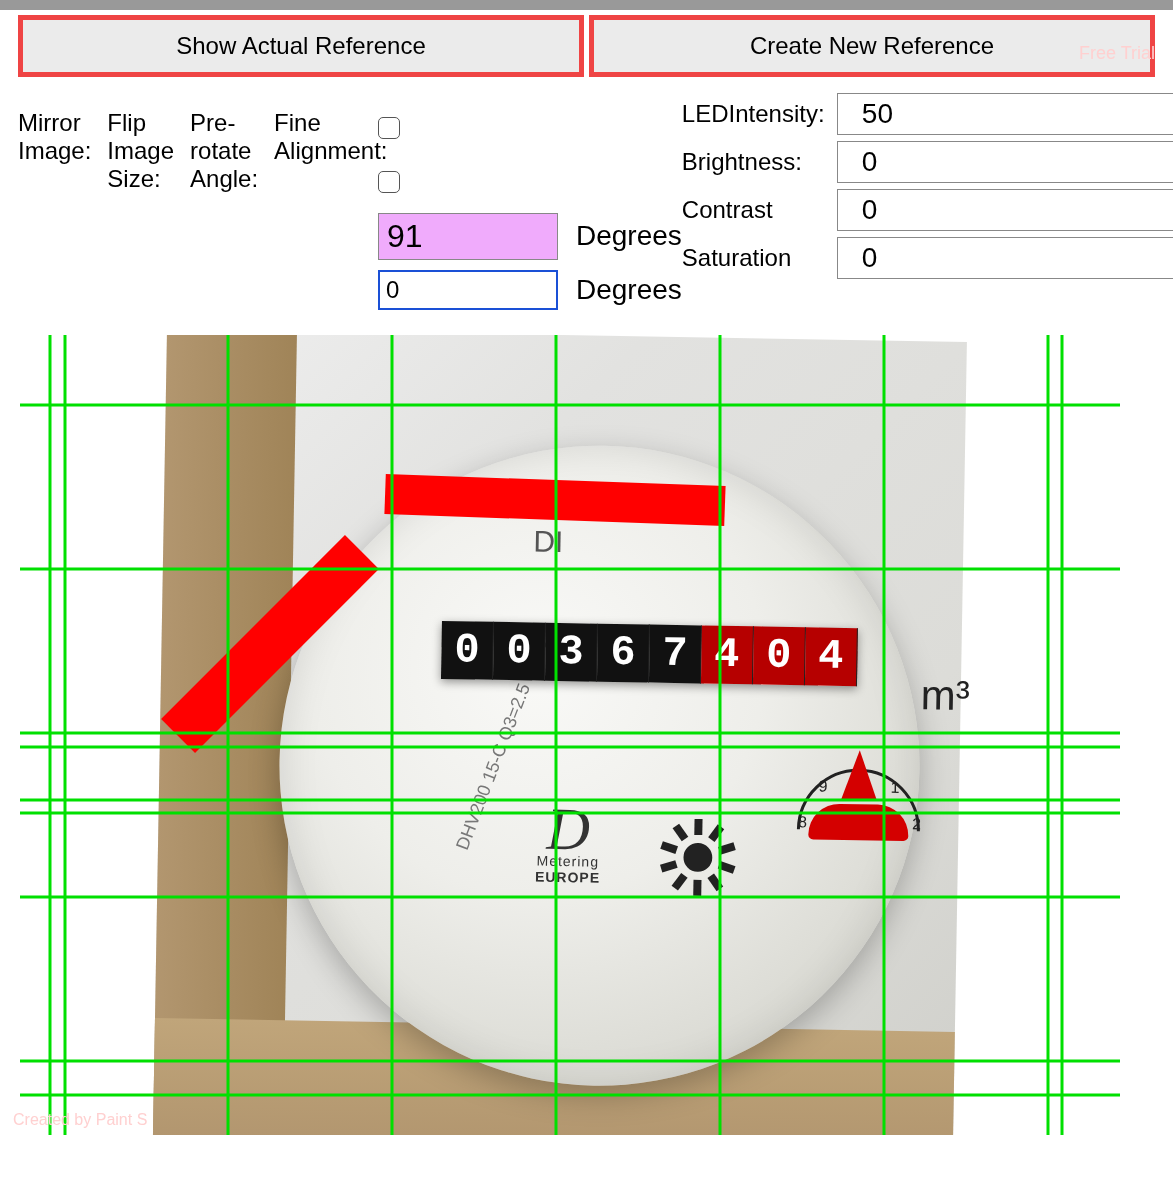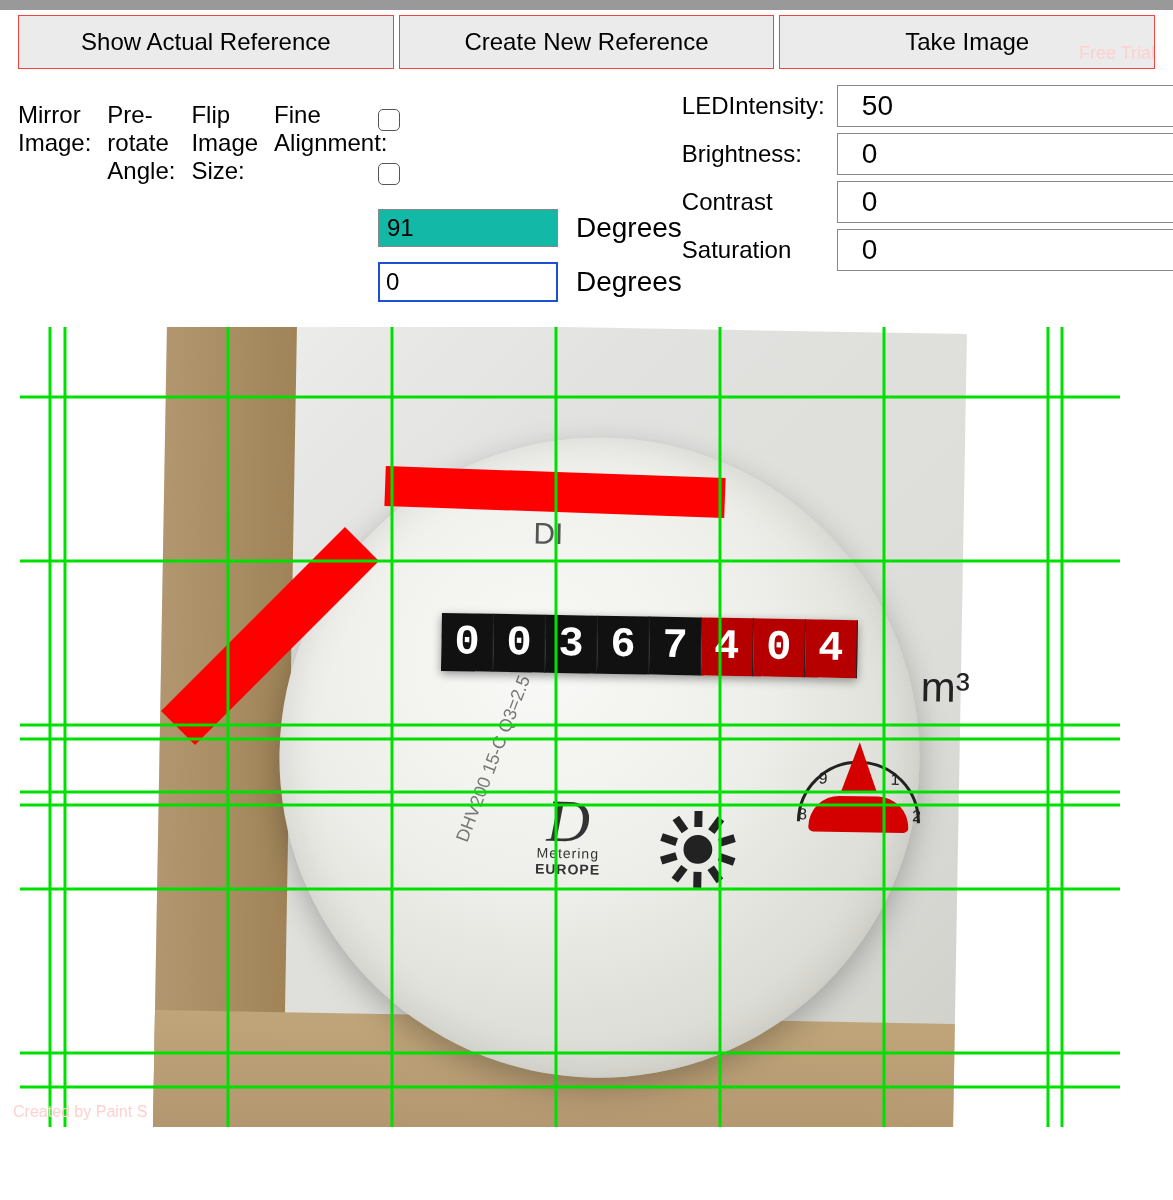--- a/index.html
+++ b/index.html
@@ -16,21 +16,21 @@
   .buttons-row {
     display: flex;
     gap: 5px;
     padding: 5px 18px 0 18px;
   }
   .btn {
     flex: 1;
     font-size: 24px;
     padding: 12px 0;
     background: #ebebeb;
-    border: 1px solid #ef4444;
+    border: 5px solid #ef4444;
     cursor: pointer;
     text-align: center;
   }
   .controls-row {
     display: flex;
     padding: 10px 18px 0 18px;
   }
   .col-left {
     width: 360px;
     display: flex;
@@ -58,24 +58,24 @@
   }
   .checkbox {
     width: 22px;
     height: 22px;
     border: 1.5px solid #555;
     border-radius: 5px;
     background: #fff;
     cursor: pointer;
   }
   .txt {
-    font-size: 24px;
+    font-size: 32px;
     padding: 4px 8px;
     border: 1px solid #888;
-    background: #14b8a6;
+    background: #f0abfc;
     width: 180px;
   }
   .txt.small { width: 180px; }
   .num-spin {
     font-size: 24px;
     padding: 4px 6px;
     border: 2px solid #1a50d6;
     background: #fff;
     width: 180px;
   }
@@ -264,28 +264,27 @@
 <body>
 <div class="page-wrap">
 
 <div class="topbar"></div>
 
 <div class="watermark">Free Trial</div>
 
 <div class="buttons-row">
   <button class="btn">Show Actual Reference</button>
   <button class="btn">Create New Reference</button>
-  <button class="btn">Take Image</button>
 </div>
 
 <div class="controls-row">
   <div class="col-left">
     <div class="lbl">Mirror Image:</div>
+    <div class="lbl">Flip Image Size:</div>
     <div class="lbl">Pre-rotate Angle:</div>
-    <div class="lbl">Flip Image Size:</div>
     <div class="lbl">Fine Alignment:</div>
   </div>
   <div class="col-mid">
     <div class="mid-row">
           <div class="checkbox"></div>
         </div>
     <div class="mid-row">
           <div class="checkbox"></div>
         </div>
     <div class="mid-row">

